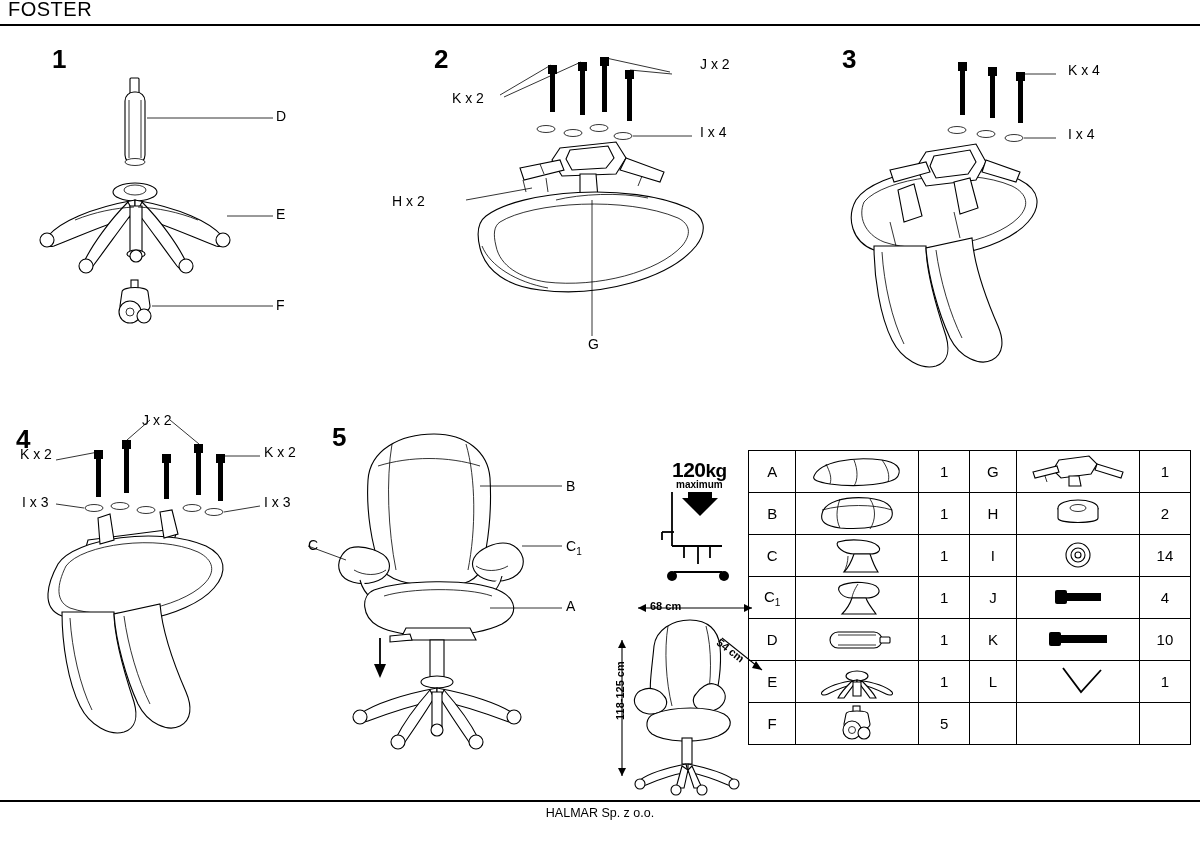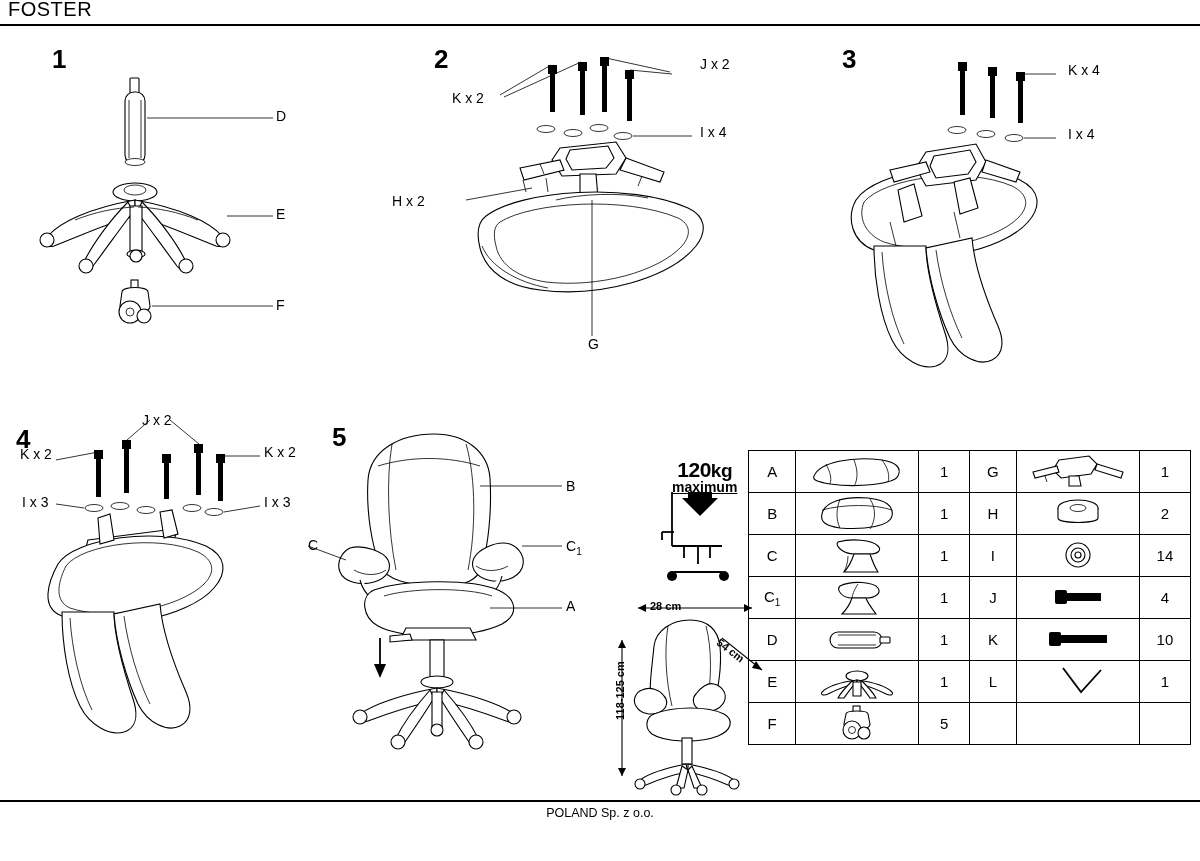--- a/index.html
+++ b/index.html
@@ -101,24 +101,23 @@
     top: 458px;
     text-align: center;
   }
   #weight-kg {
     font-size: 21px;
     font-weight: bold;
     letter-spacing: -0.5px;
   }
   #weight-kg .k { font-size: 19px; }
   #weight-max {
-    font-size: 14px;
+    font-size: 10px;
     font-weight: bold;
     margin-top: -3px;
-    text-decoration: underline;
   }
 
   .footer {
     position: absolute;
     width: 1200px;
     text-align: center;
     font-size: 12.5px;
   }
   #footer-1 { top: 806px; }
   #footer-2 { top: 823px; }
@@ -441,21 +440,21 @@
       <path class="wh" d="M76 324 C 56 328, 38 334, 30 340 C 26 344, 30 347, 36 345 C 52 338, 66 334, 78 332 Z"></path>
       <path class="wh" d="M78 324 C 98 328, 116 334, 124 340 C 128 344, 124 347, 118 345 C 102 338, 88 334, 78 332 Z"></path>
       <path class="wh" d="M72 326 L66 348 L74 348 L78 330 Z"></path>
       <path class="wh" d="M82 326 L92 348 L84 348 L78 330 Z"></path>
       <circle class="wh" cx="30" cy="344" r="5"></circle>
       <circle class="wh" cx="124" cy="344" r="5"></circle>
       <circle class="wh" cx="66" cy="350" r="5"></circle>
       <circle class="wh" cx="92" cy="350" r="5"></circle>
     </g>
   </svg>
-  <div class="dimtext" style="left:650px; top:600px;">28 cm</div>
+  <div class="dimtext" style="left:650px; top:600px;">68 cm</div>
   <div class="dimtext rot90" style="left:614px; top:720px;">118-125 cm</div>
   <div class="dimtext rot-diag" style="left:722px; top:636px;">54 cm</div>
 
   <table id="parts-table">
     <tbody>
       <tr>
         <td class="c-code">A</td>
         <td class="c-pic">
           <div class="pic-box">
             <svg width="122" height="39">
@@ -627,15 +626,15 @@
         <td class="c-code"></td>
         <td class="c-pic">
             <div class="pic-box"></div>
           </td>
         <td class="c-qty"></td>
       </tr>
     </tbody>
   </table>
 
   <div class="rule" id="bottom-rule"></div>
-  <div class="footer" id="footer-1">POLAND Sp. z o.o.</div>
+  <div class="footer" id="footer-1">HALMAR Sp. z o.o.</div>
 
 </div>
 
 </body></html>

